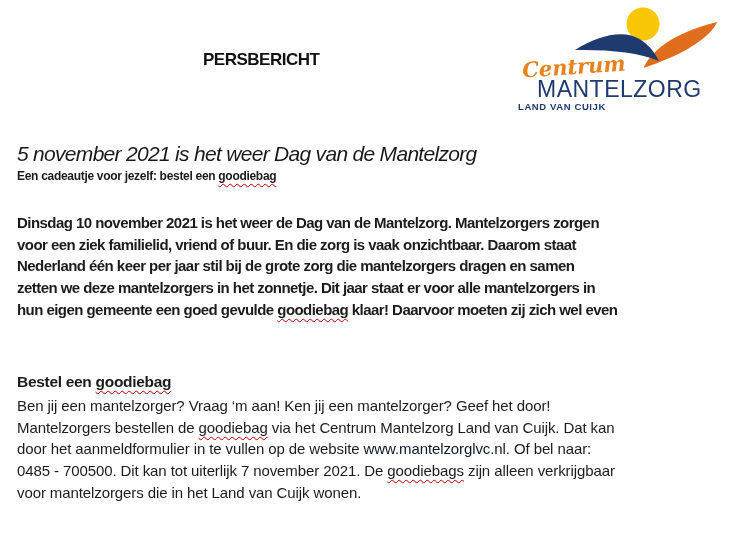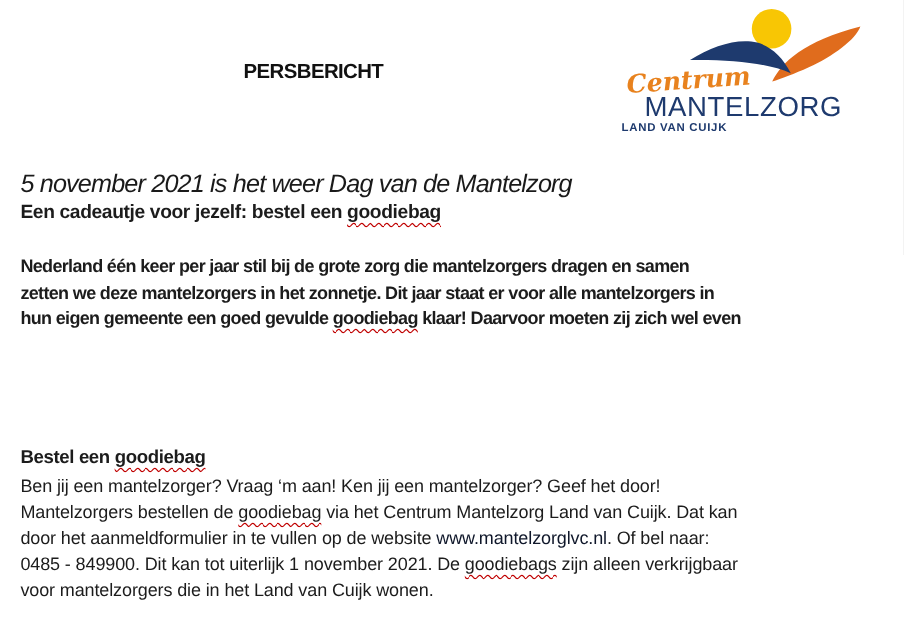--- a/index.html
+++ b/index.html
@@ -27,21 +27,21 @@
     position:absolute; left:0; right:18px; top:99px; 
     font-size:9.5px; letter-spacing:0.6px; color:#1e3a6e; font-weight:bold;
   }
   
   .title {
     position:absolute; left:17px; top:142px;
     font-style:italic; font-size:21px; letter-spacing:-0.7px; color:#1a1a1a;
   }
   .subtitle {
     position:absolute; left:17px; top:169px;
-    font-size:16px; font-weight:bold; letter-spacing:-0.3px;
+    font-size:12px; font-weight:bold; letter-spacing:-0.3px;
   }
   .para { position:absolute; left:17px; line-height:21.7px; font-size:15px; }
   .para.bold-para { top:212px; font-weight:bold; letter-spacing:-0.55px; }
   .para.regular-para { top:395px; letter-spacing:-0.1px; }
   .heading {
     position:absolute; left:17px; top:373px;
     font-size:15.5px; font-weight:bold; letter-spacing:-0.3px;
   }
   .tline { white-space:pre; }
   .sq {
@@ -75,30 +75,32 @@
     <div class="logo-sub" style="color: rgb(30, 58, 110);">LAND VAN CUIJK</div>
   </div>
 
   <div class="title">5 november 2021 is het weer Dag van de Mantelzorg</div>
 
   <div class="subtitle">
       <div class="tline"><span>Een cadeautje voor jezelf: bestel een </span><span class="sq">goodiebag</span></div>
     </div>
 
   <div class="para bold-para">
+      <div class="tline"><span>Dinsdag 10 november 2021 is het weer de Dag van de Mantelzorg. Mantelzorgers zorgen</span></div>
+      <div class="tline"><span>voor een ziek familielid, vriend of buur. En die zorg is vaak onzichtbaar. Daarom staat</span></div>
       <div class="tline"><span>Nederland één keer per jaar stil bij de grote zorg die mantelzorgers dragen en samen</span></div>
       <div class="tline"><span>zetten we deze mantelzorgers in het zonnetje. Dit jaar staat er voor alle mantelzorgers in</span></div>
       <div class="tline"><span>hun eigen gemeente een goed gevulde </span><span class="sq">goodiebag</span><span> klaar! Daarvoor moeten zij zich wel even</span></div>
     </div>
 
   <div class="heading">
       <div class="tline"><span>Bestel een </span><span class="sq">goodiebag</span></div>
     </div>
 
   <div class="para regular-para">
       <div class="tline"><span>Ben jij een mantelzorger? Vraag ‘m aan! Ken jij een mantelzorger? Geef het door!</span></div>
       <div class="tline"><span>Mantelzorgers bestellen de </span><span class="sq">goodiebag</span><span> via het Centrum Mantelzorg Land van Cuijk. Dat kan</span></div>
       <div class="tline"><span>door het aanmeldformulier in te vullen op de website </span><span class="link">www.mantelzorglvc.nl</span><span>. Of bel naar:</span></div>
-      <div class="tline"><span>0485 - 849900. Dit kan tot uiterlijk 1 november 2021. De </span><span class="sq">goodiebags</span><span> zijn alleen verkrijgbaar</span></div>
+      <div class="tline"><span>0485 - 700500. Dit kan tot uiterlijk 7 november 2021. De </span><span class="sq">goodiebags</span><span> zijn alleen verkrijgbaar</span></div>
       <div class="tline"><span>voor mantelzorgers die in het Land van Cuijk wonen.</span></div>
     </div>
 
 </div>
 
 </body></html>

